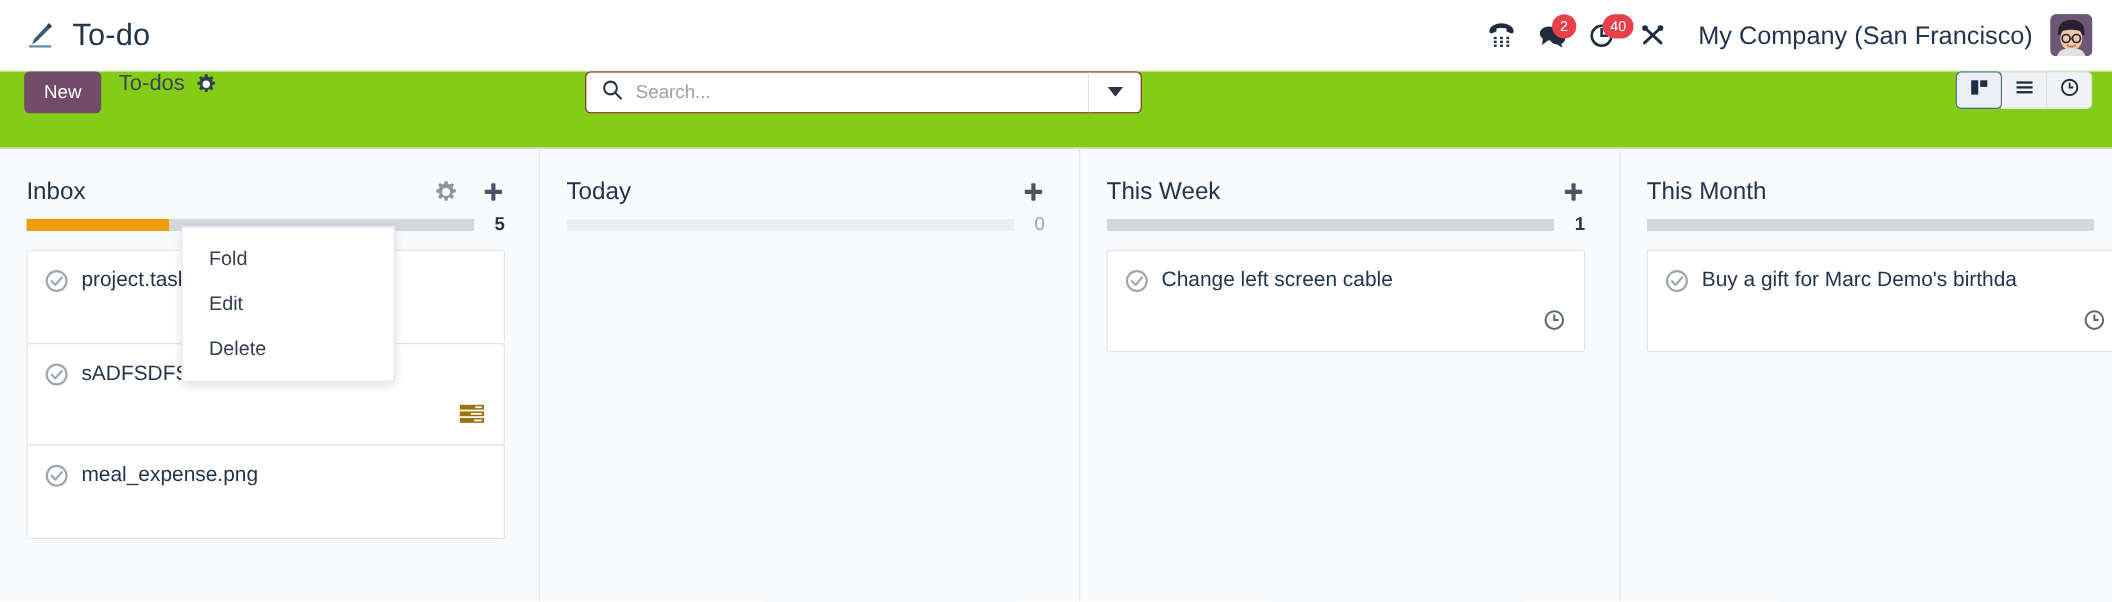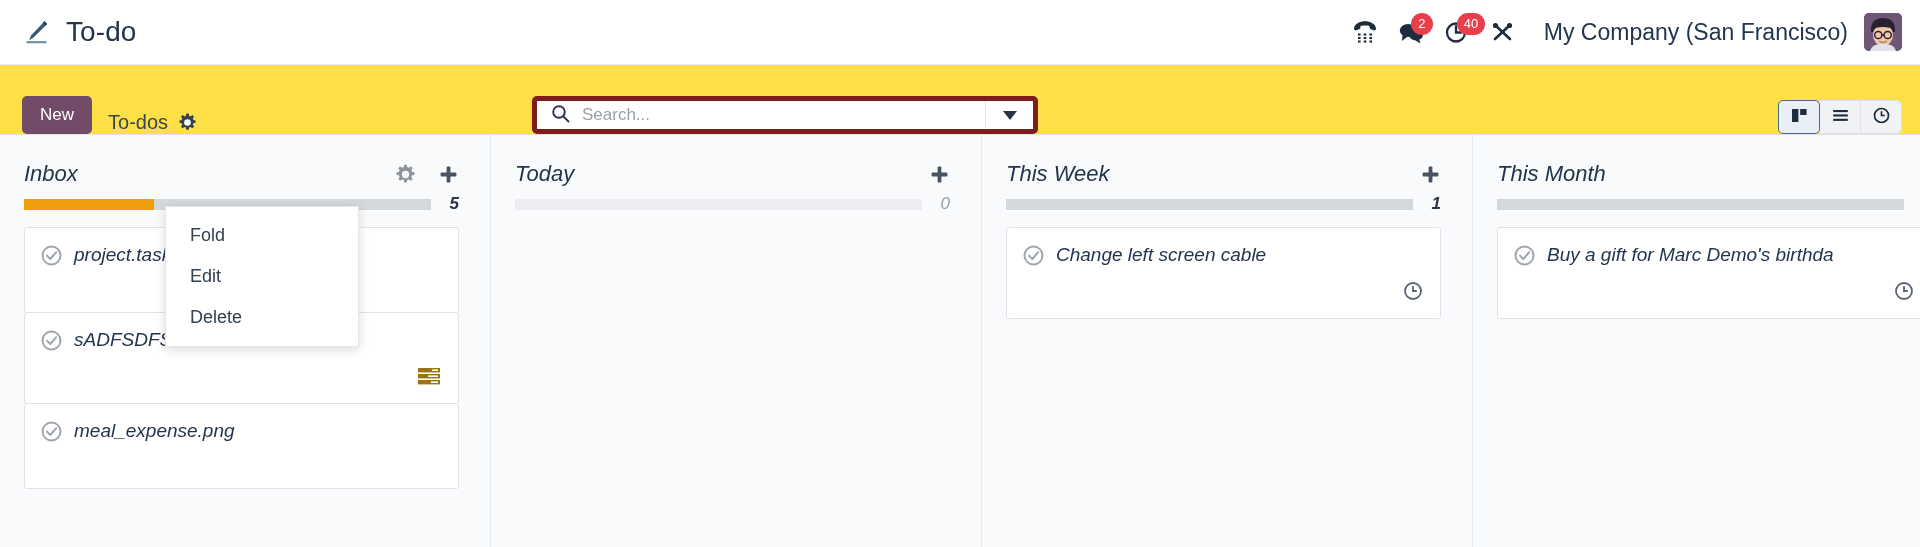--- a/index.html
+++ b/index.html
@@ -58,23 +58,23 @@
   }
   .avatar {
     width: 38px; height: 38px; border-radius: 5px;
     overflow: hidden; cursor: pointer; display: block;
     background: #5b4a6b;
   }
 
   
   .control-panel {
     height: 70px;
-    background: #fde047;
+    background: #84cc16;
     border-bottom: 1px solid #e0e2e7;
-    display: flex; align-items: flex-end;
+    display: flex; align-items: flex-start;
     padding: 0 18px 0 22px;
     position: relative;
   }
   .btn-new {
     background: #714b67;
     color: #ffffff;
     border: none;
     border-radius: 5px;
     font-size: 17px;
     padding: 9px 18px;
@@ -86,21 +86,21 @@
     margin-left: 16px;
   }
   .breadcrumb-text { font-size: 20px; color: #3c4452; }
   .gear-small { cursor: pointer; display:flex; align-items:center; }
 
   .searchwrap {
     position: absolute;
     left: 532px;
     width: 506px;
     display: flex;
-    border: 5px solid #7f1d1d;
+    border: 1px solid #7f1d1d;
     border-radius: 5px;
     height: 38px;
     align-items: stretch;
     background: #fff;
   }
   .searchbox {
     flex: 1;
     display: flex; align-items: center;
     gap: 12px;
     padding: 0 14px;
@@ -141,21 +141,20 @@
     border-radius: 5px;
     z-index: 2;
   }
 
   
   .kanban {
     display: flex;
     height: 412px;
     background: #f9fafb;
     align-items: flex-end;
-    font-style: italic;
   }
   .kcol {
     width: 491px;
     flex: 0 0 491px;
     padding: 0 14px 0 0;
     height: 100%;
     position: relative;
   }
   .kcol.first { padding-left: 0; }
   .kcol-divider {

